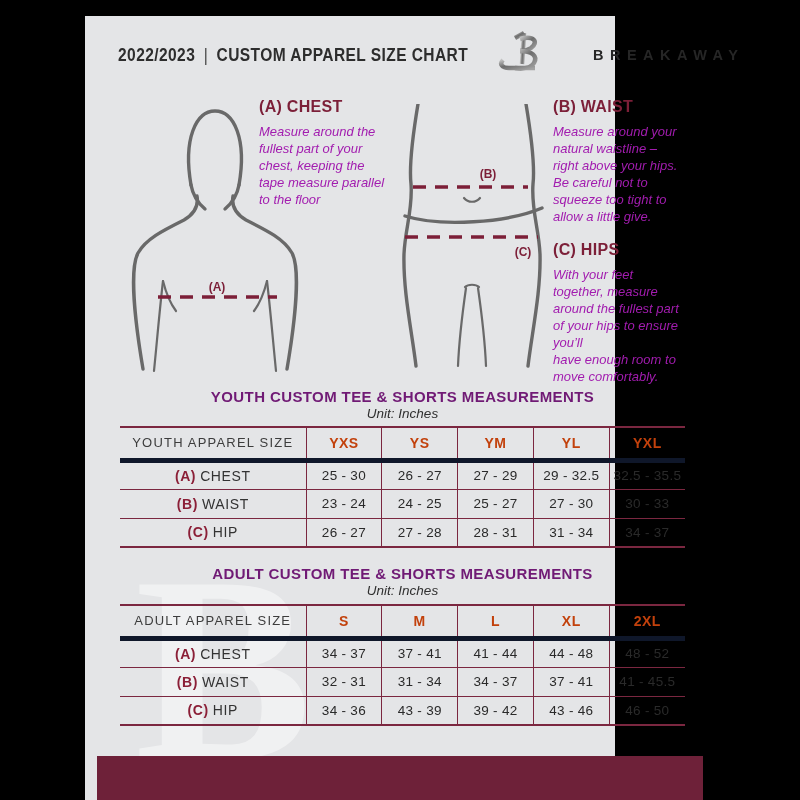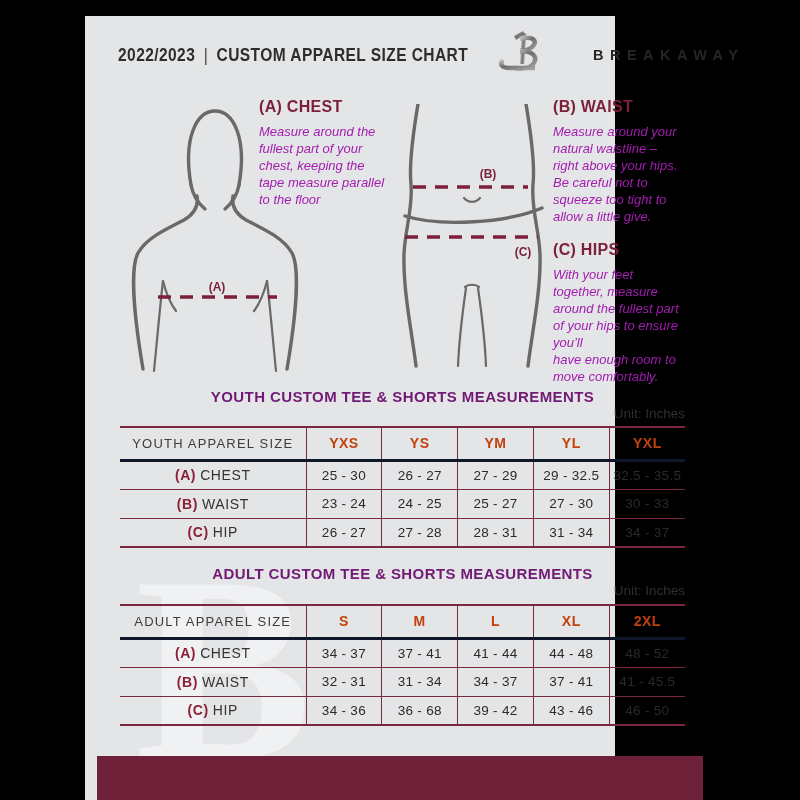--- a/index.html
+++ b/index.html
@@ -44,30 +44,30 @@
   svg text.mk-label{
     font-family:"Liberation Sans",sans-serif;font-size:12px;font-weight:bold;
     fill:#7c1f38;
   }
   
   .sec-title{
     position:absolute;left:35px;width:565px;text-align:center;
     font-size:15px;font-weight:bold;color:#701a75;letter-spacing:.4px;z-index:1;
   }
   .sec-unit{
-    position:absolute;left:35px;width:565px;text-align:right;
-    font-size:13.5px;color:#2f2f2f;z-index:1;
+    position:absolute;left:35px;width:565px;text-align:center;
+    font-size:13.5px;font-style:italic;color:#2f2f2f;z-index:1;
   }
   .tbl-wrap{position:absolute;left:35px;width:565px;z-index:1;}
   table.size-table{
     width:565px;border-collapse:collapse;table-layout:fixed;
     border-top:2px solid #7b2740;border-bottom:2px solid #7b2740;
   }
   table.size-table col.c-label{width:186px;}
-  table.size-table thead tr{height:33px;border-bottom:3px solid #0f172a;}
+  table.size-table thead tr{height:33px;border-bottom:5px solid #0f172a;}
   table.size-table tbody tr{height:29px;border-top:1.5px solid #7b2740;}
   table.size-table th,table.size-table td{
     padding:0;vertical-align:middle;text-align:center;
   }
   table.size-table th+th,table.size-table td+td{border-left:1.5px solid #7b2740;}
   th.lbl-head{
     text-align:left;padding-left:14px;font-weight:400;font-size:13px;
     color:#3d3d3d;letter-spacing:1.2px;
   }
   th.size-head{font-size:14px;font-weight:bold;color:#c2410c;letter-spacing:.5px;}
@@ -275,21 +275,21 @@
           <td class="row-label"><span class="mk">(B)</span><span>WAIST</span></td>
           <td class="val">32 - 31</td>
           <td class="val">31 - 34</td>
           <td class="val">34 - 37</td>
           <td class="val">37 - 41</td>
           <td class="val">41 - 45.5</td>
         </tr>
         <tr>
           <td class="row-label"><span class="mk">(C)</span><span>HIP</span></td>
           <td class="val">34 - 36</td>
-          <td class="val">36 - 68</td>
+          <td class="val">43 - 39</td>
           <td class="val">39 - 42</td>
           <td class="val">43 - 46</td>
           <td class="val">46 - 50</td>
         </tr>
       </tbody>
     </table>
   </div>
 
   <div class="footer-bar"></div>
 

